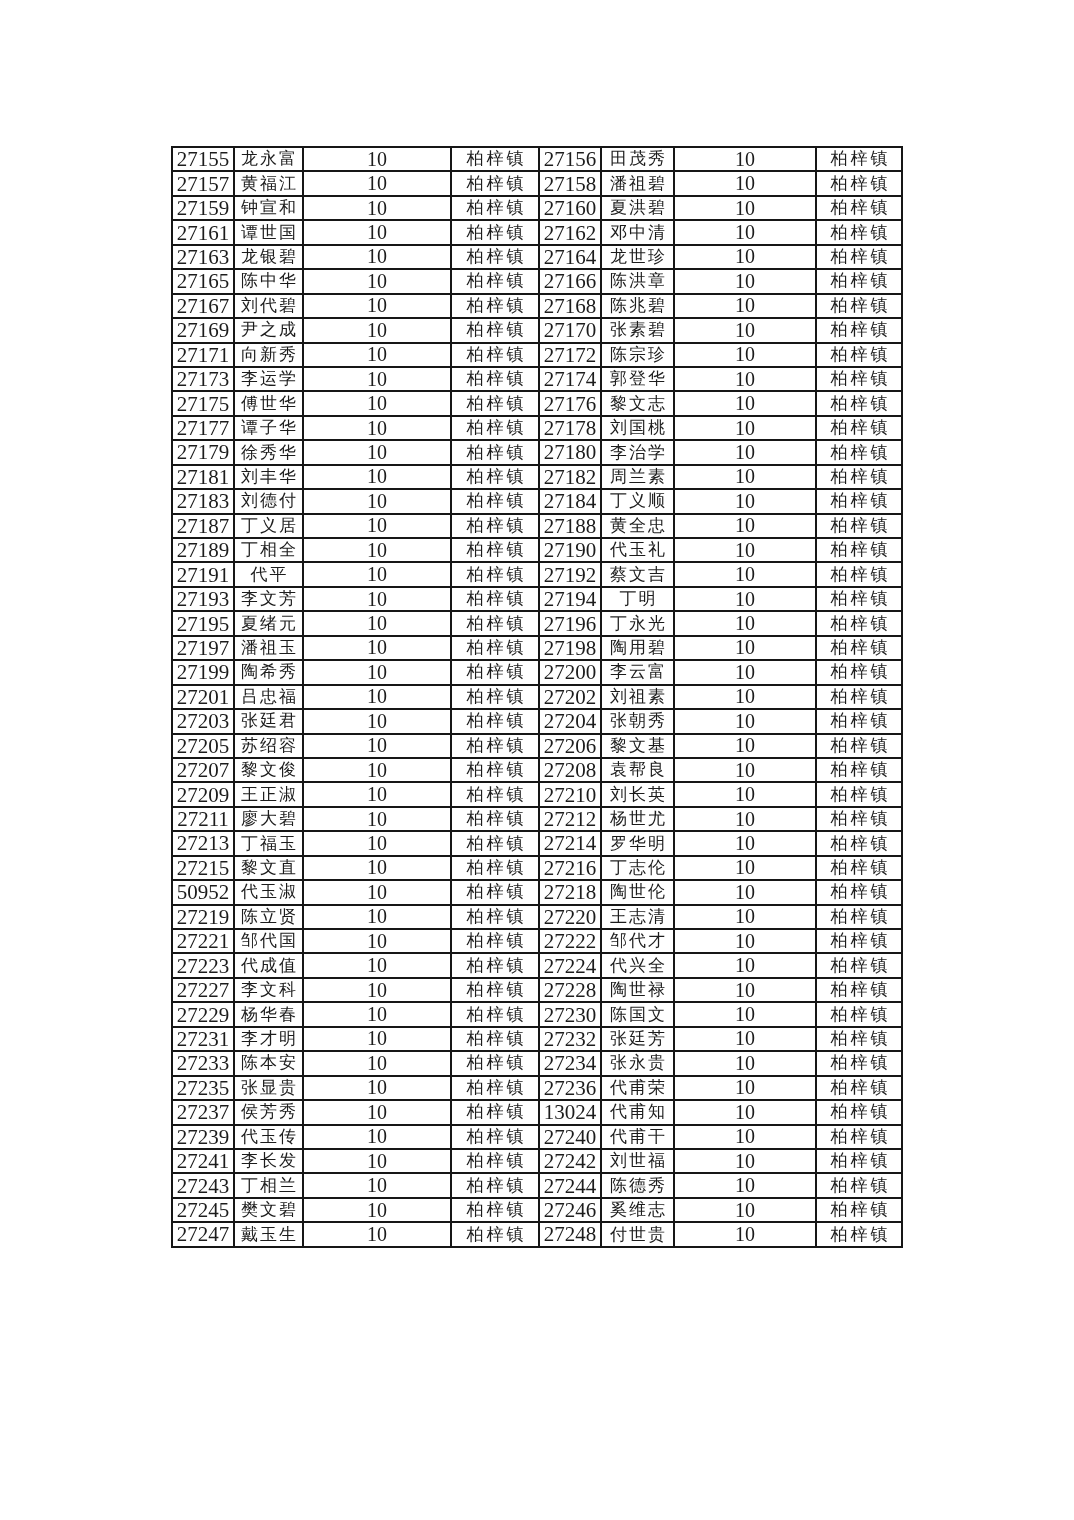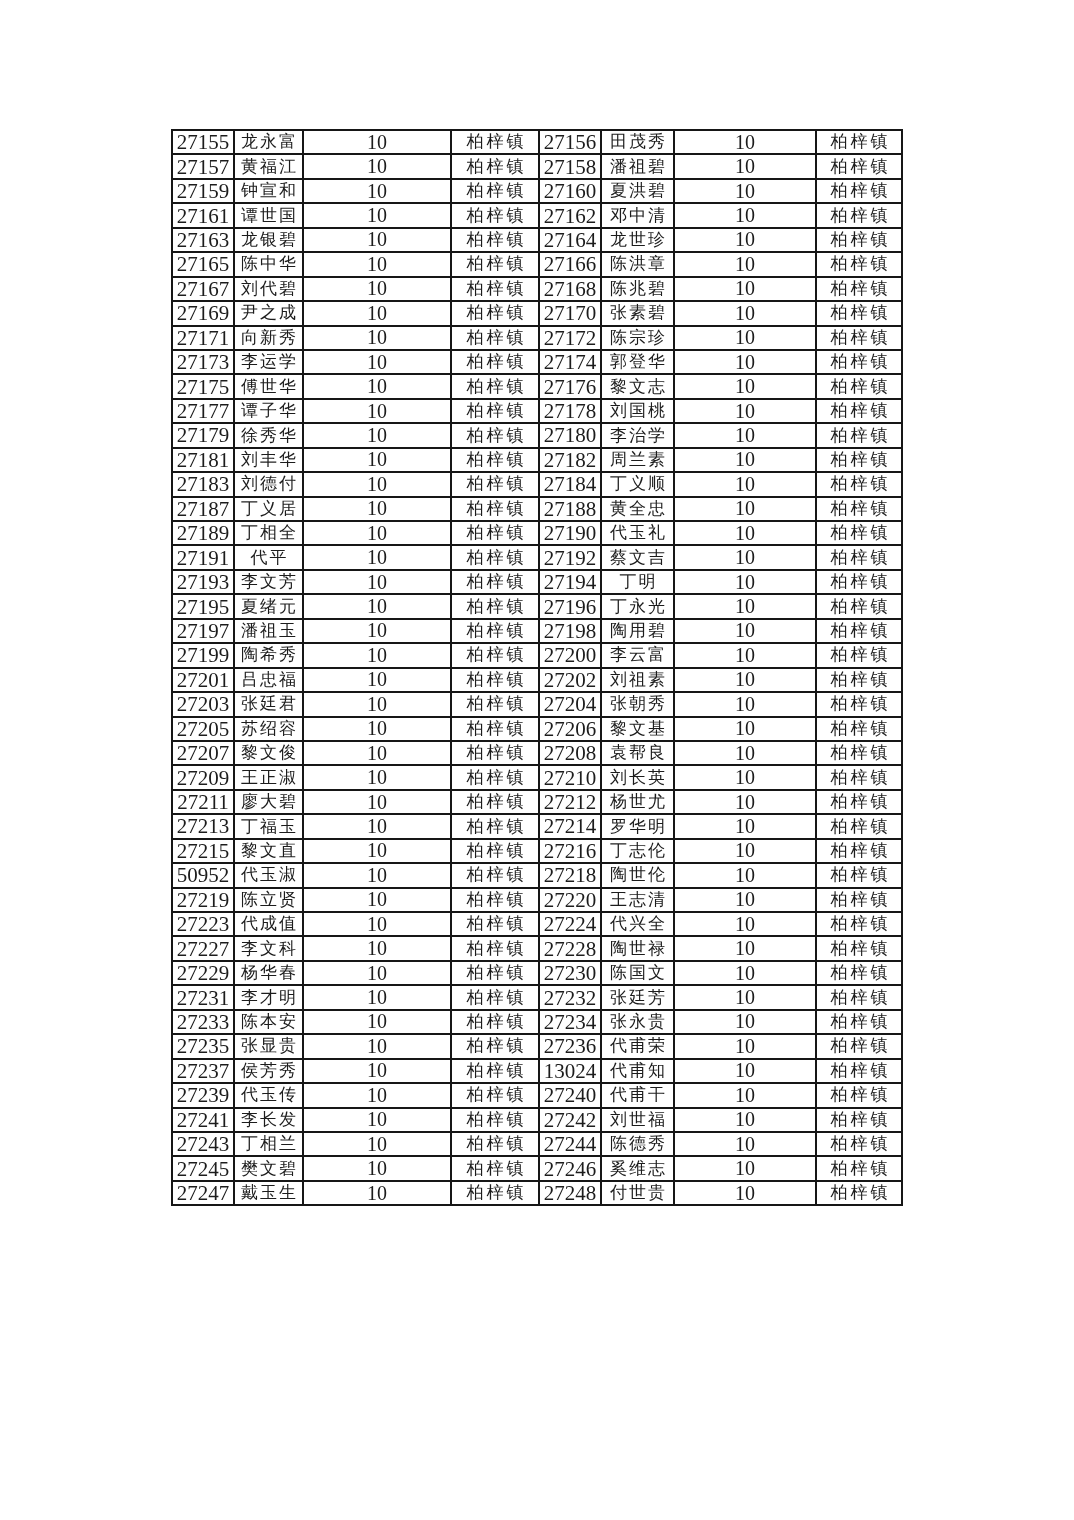--- a/index.html
+++ b/index.html
@@ -12,21 +12,21 @@
   .page {
     position: relative;
     width: 1074px;
     height: 1520px;
     background: #ffffff;
     overflow: hidden;
   }
   table.roster {
     position: absolute;
     left: 171px;
-    top: 129px;
+    top: 146px;
     width: 730px;
     border-collapse: collapse;
     table-layout: fixed;
   }
   table.roster td {
     border: 2px solid #161616;
     height: 24.45px;
     padding: 0;
     text-align: center;
     vertical-align: middle;
@@ -370,20 +370,30 @@
           <td class="c-id">27219</td>
           <td class="c-name">陈立贤</td>
           <td class="c-val">10</td>
           <td class="c-town">柏梓镇</td>
           <td class="c-id">27220</td>
           <td class="c-name">王志清</td>
           <td class="c-val">10</td>
           <td class="c-town">柏梓镇</td>
         </tr>
         <tr>
+          <td class="c-id">27221</td>
+          <td class="c-name">邹代国</td>
+          <td class="c-val">10</td>
+          <td class="c-town">柏梓镇</td>
+          <td class="c-id">27222</td>
+          <td class="c-name">邹代才</td>
+          <td class="c-val">10</td>
+          <td class="c-town">柏梓镇</td>
+        </tr>
+        <tr>
           <td class="c-id">27223</td>
           <td class="c-name">代成值</td>
           <td class="c-val">10</td>
           <td class="c-town">柏梓镇</td>
           <td class="c-id">27224</td>
           <td class="c-name">代兴全</td>
           <td class="c-val">10</td>
           <td class="c-town">柏梓镇</td>
         </tr>
         <tr>

